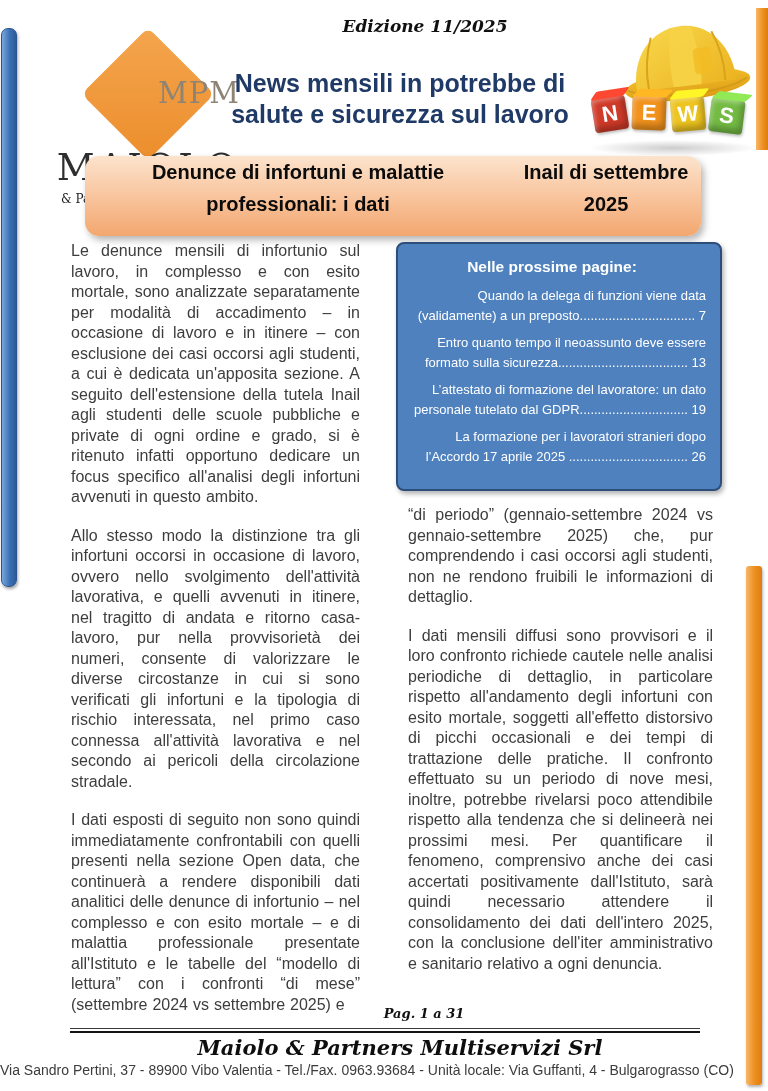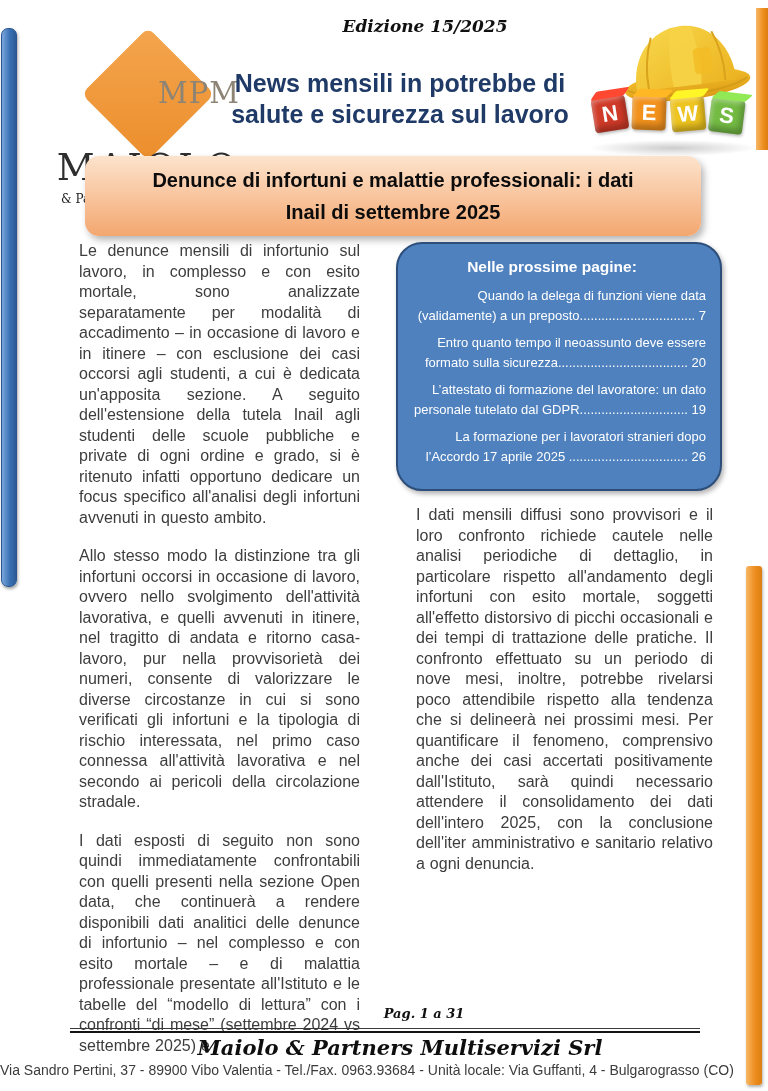--- a/index.html
+++ b/index.html
@@ -69,34 +69,34 @@
   .cube-s{background:#74bb44;transform:rotate(7deg) translateY(2px);}
   .cube-shadow{
     position:absolute;left:588px;top:140px;width:170px;height:16px;border-radius:50%;
     background:radial-gradient(ellipse at center,rgba(110,110,110,.35),rgba(255,255,255,0) 70%);
   }
   
   .banner{
     position:absolute;left:85px;top:156px;width:616px;height:80px;border-radius:14px;
     background:linear-gradient(180deg,#fce3cc 0%,#f8c29a 55%,#f3a76f 100%);
     box-shadow:3px 4px 7px rgba(90,90,90,.45);
-    display:flex;flex-direction:column;justify-content:center;text-align:center;
+    display:flex;flex-direction:row;justify-content:center;text-align:center;
     font-weight:bold;font-size:20px;line-height:32px;color:#0c0c0c;
   }
   
   .col-left{position:absolute;left:63px;top:241px;width:297px;}
   .col-right{position:absolute;left:400px;top:505px;width:313px;}
   .body-par{
-    margin:0 0 18px 16px;text-align:justify;font-size:16px;line-height:20.5px;
+    margin:0 0 18px 8px;text-align:justify;font-size:16px;line-height:20.5px;
     color:#3d3d3d;word-spacing:.5px;
   }
   
   .toc{
     position:absolute;left:396px;top:242px;width:326px;height:249px;box-sizing:border-box;
-    background:#4e81be;border:2px solid #2d4e7a;border-radius:26px;
+    background:#4e81be;border:2px solid #2d4e7a;border-radius:8px;
     padding:14px 14px 8px 0;color:#ffffff;
     box-shadow:2px 3px 5px rgba(0,0,0,.3);
   }
   .toc-title{text-align:center;font-weight:bold;font-size:15.5px;margin-bottom:10px;}
   .toc-item{white-space:pre-line;font-size:13px;line-height:19.5px;margin-bottom:8px;cursor:pointer;text-align:right;}
   
   .footer-pgnum{
     position:absolute;top:1006px;left:40px;width:768px;text-align:center;
     font-family:"DejaVu Serif",serif;font-style:italic;font-weight:bold;font-size:13px;color:#111;
   }
@@ -111,21 +111,21 @@
     font-size:14px;color:#3c3c3c;
   }
 </style>
 </head>
 <body>
 
 <div class="left-bar"></div>
 <div class="right-bar"></div>
 <div class="top-right-accent"></div>
 
-<div class="edition">Edizione 15/2025</div>
+<div class="edition">Edizione 11/2025</div>
 
 <div class="logo">
   <div class="diamond"></div>
   <div class="monogram">MPM</div>
   <div class="logo-name">MAIOLO</div>
   <div class="logo-sub">&amp; Partners Multiservizi S.r.l.</div>
 </div>
 
 <div class="main-title">
   <div>News mensili in potrebbe di</div>
@@ -180,27 +180,28 @@
   <p class="body-par">Le denunce mensili di infortunio sul lavoro, in complesso e con esito mortale, sono analizzate separatamente per modalità di accadimento – in occasione di lavoro e in itinere – con esclusione dei casi occorsi agli studenti, a cui è dedicata un'apposita sezione. A seguito dell'estensione della tutela Inail agli studenti delle scuole pubbliche e private di ogni ordine e grado, si è ritenuto infatti opportuno dedicare un focus specifico all'analisi degli infortuni avvenuti in questo ambito.</p>
   <p class="body-par">Allo stesso modo la distinzione tra gli infortuni occorsi in occasione di lavoro, ovvero nello svolgimento dell'attività lavorativa, e quelli avvenuti in itinere, nel tragitto di andata e ritorno casa-lavoro, pur nella provvisorietà dei numeri, consente di valorizzare le diverse circostanze in cui si sono verificati gli infortuni e la tipologia di rischio interessata, nel primo caso connessa all'attività lavorativa e nel secondo ai pericoli della circolazione stradale.</p>
   <p class="body-par">I dati esposti di seguito non sono quindi immediatamente confrontabili con quelli presenti nella sezione Open data, che continuerà a rendere disponibili dati analitici delle denunce di infortunio – nel complesso e con esito mortale – e di malattia professionale presentate all'Istituto e le tabelle del “modello di lettura” con i confronti “di mese” (settembre 2024 vs settembre 2025) e</p>
 </div>
 
 <div class="toc">
   <div class="toc-title">Nelle prossime pagine:</div>
   <div class="toc-item">Quando la delega di funzioni viene data
 (validamente) a un preposto................................ 7</div>
   <div class="toc-item">Entro quanto tempo il neoassunto deve essere
-formato sulla sicurezza.................................... 20</div>
+formato sulla sicurezza.................................... 13</div>
   <div class="toc-item">L’attestato di formazione del lavoratore: un dato
 personale tutelato dal GDPR.............................. 19</div>
   <div class="toc-item">La formazione per i lavoratori stranieri dopo
 l’Accordo 17 aprile 2025 ................................. 26</div>
 </div>
 
 <div class="col-right">
+  <p class="body-par">“di periodo” (gennaio-settembre 2024 vs gennaio-settembre 2025) che, pur comprendendo i casi occorsi agli studenti, non ne rendono fruibili le informazioni di dettaglio.</p>
   <p class="body-par">I dati mensili diffusi sono provvisori e il loro confronto richiede cautele nelle analisi periodiche di dettaglio, in particolare rispetto all'andamento degli infortuni con esito mortale, soggetti all'effetto distorsivo di picchi occasionali e dei tempi di trattazione delle pratiche. Il confronto effettuato su un periodo di nove mesi, inoltre, potrebbe rivelarsi poco attendibile rispetto alla tendenza che si delineerà nei prossimi mesi. Per quantificare il fenomeno, comprensivo anche dei casi accertati positivamente dall'Istituto, sarà quindi necessario attendere il consolidamento dei dati dell'intero 2025, con la conclusione dell'iter amministrativo e sanitario relativo a ogni denuncia.</p>
 </div>
 
 <div class="footer-pgnum">Pag. 1 a 31</div>
 <div class="footer-rule"></div>
 <div class="footer-company">Maiolo &amp; Partners Multiservizi Srl</div>
 <div class="footer-address">Via Sandro Pertini, 37 - 89900 Vibo Valentia - Tel./Fax. 0963.93684 - Unità locale: Via Guffanti, 4 - Bulgarograsso (CO)</div>
 
 </body></html>

